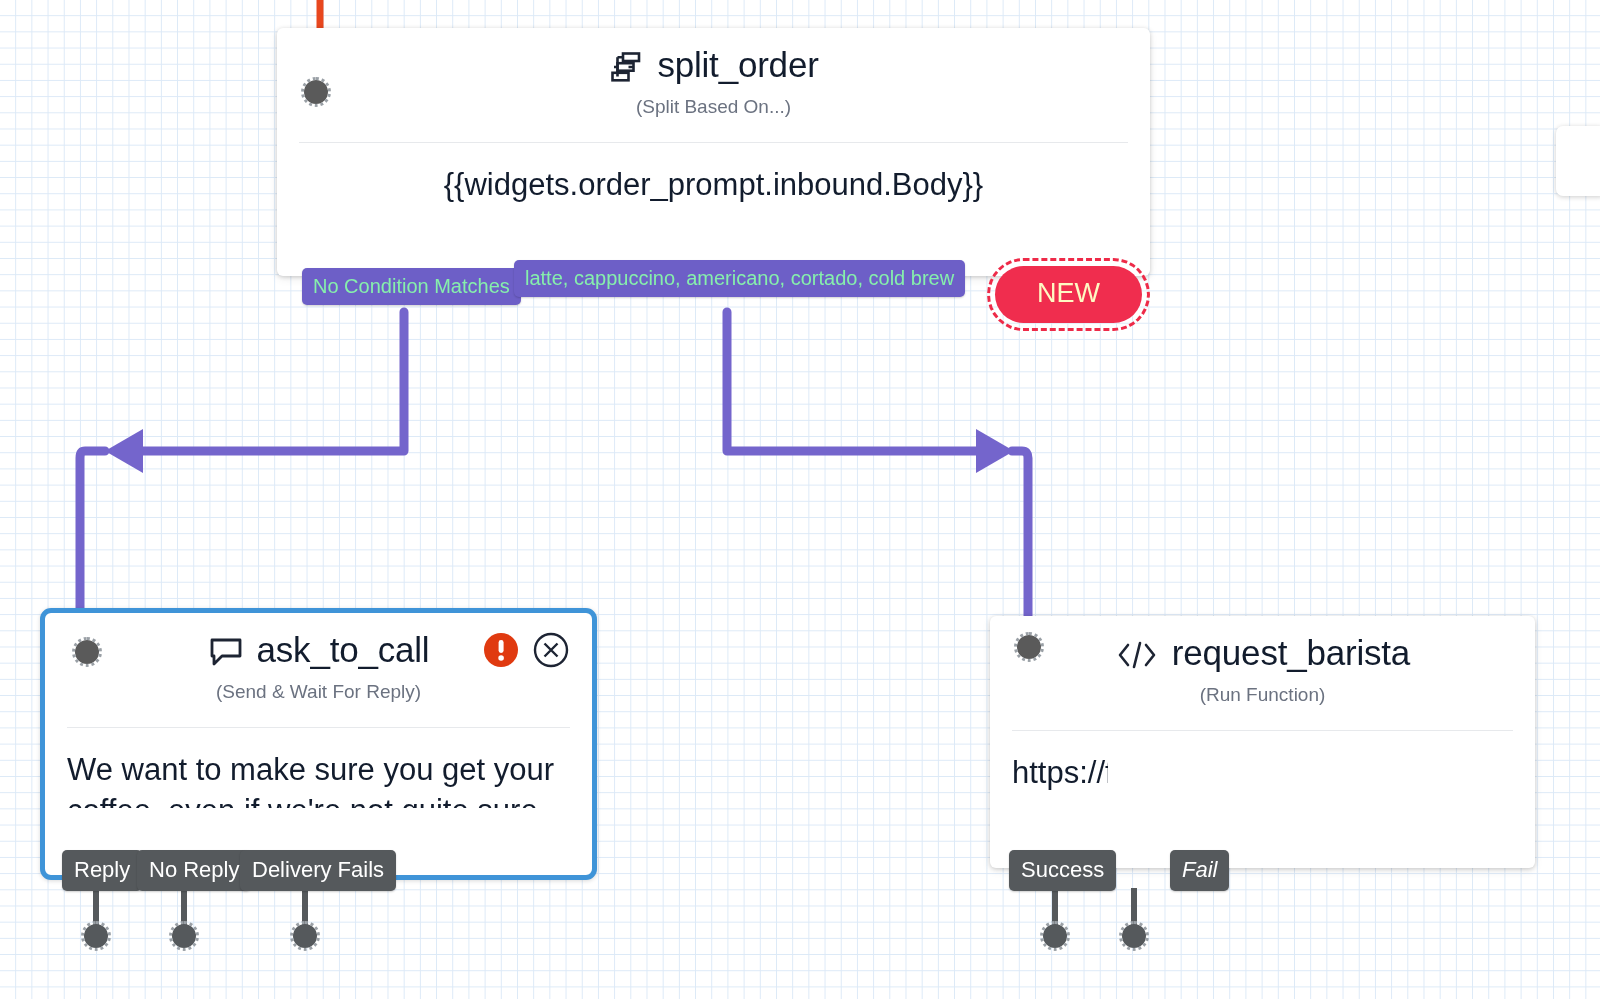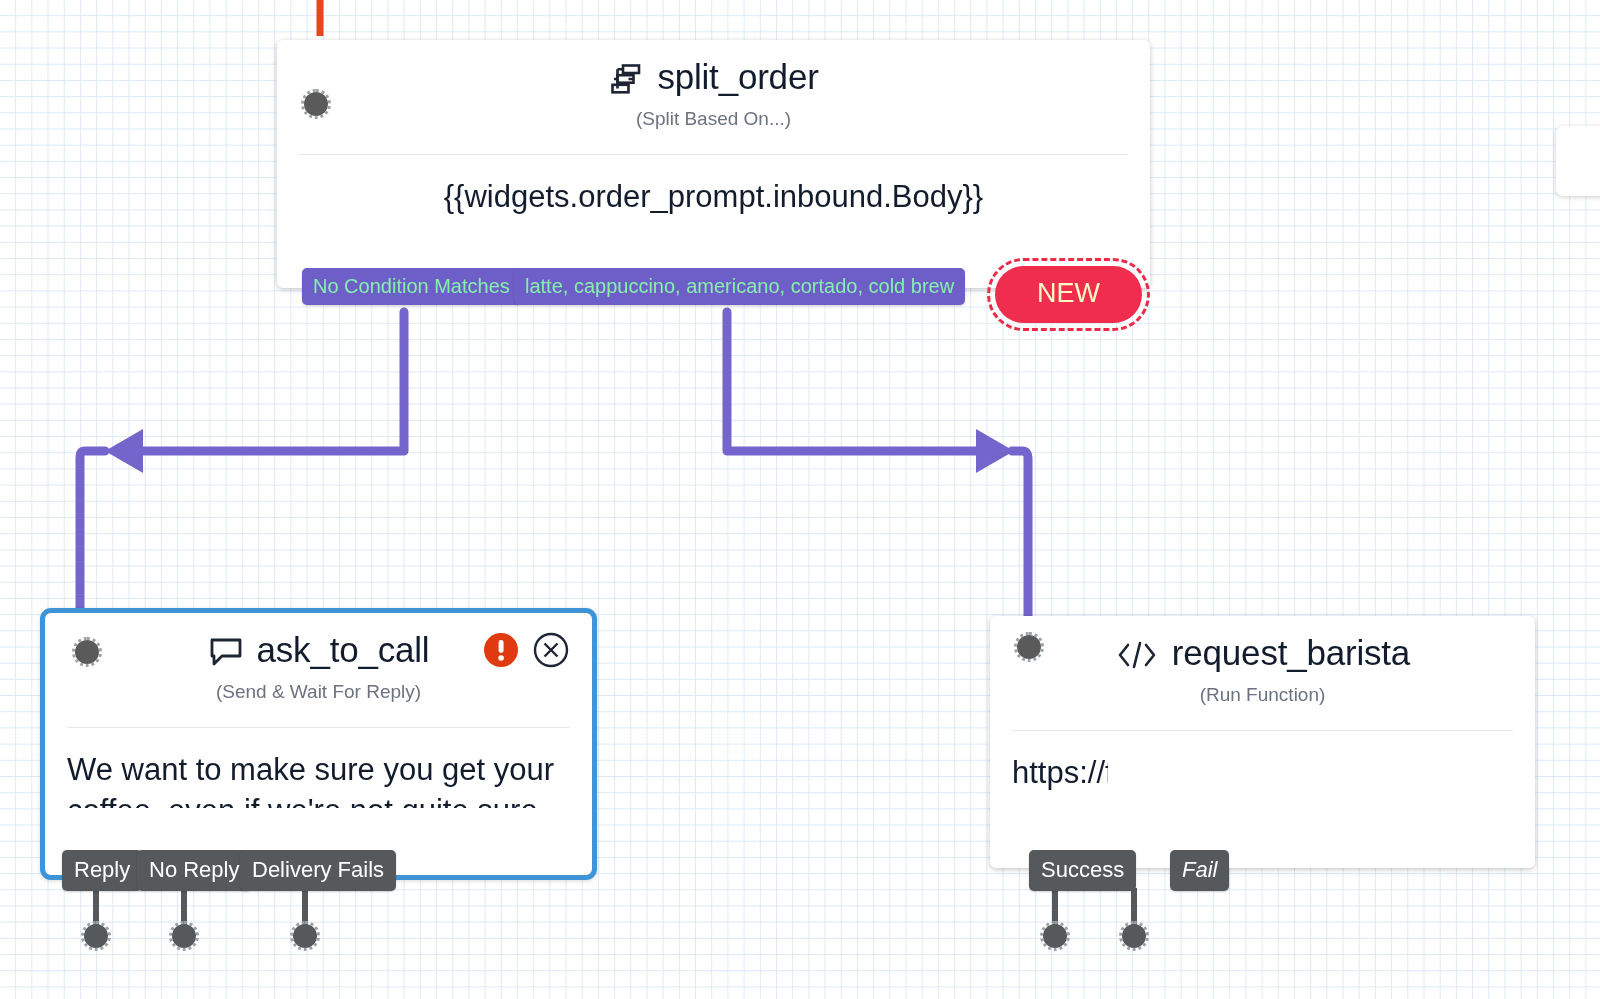--- a/index.html
+++ b/index.html
@@ -164,21 +164,21 @@
 
     <path d="M 404,312 L 404,451 L 140,451" fill="none" stroke="#7465cc" stroke-width="9" stroke-linecap="round" stroke-linejoin="round"></path>
     <path d="M 143,429 L 105,451 L 143,473 Z" fill="#7465cc"></path>
     <path d="M 105,451 L 85,451 Q 80,451 80,458 L 80,628" fill="none" stroke="#7465cc" stroke-width="9" stroke-linecap="round" stroke-linejoin="round"></path>
 
     <path d="M 727,312 L 727,451 L 978,451" fill="none" stroke="#7465cc" stroke-width="9" stroke-linecap="round" stroke-linejoin="round"></path>
     <path d="M 976,429 L 1014,451 L 976,473 Z" fill="#7465cc"></path>
     <path d="M 1012,451 L 1022,451 Q 1028,451 1028,458 L 1028,628" fill="none" stroke="#7465cc" stroke-width="9" stroke-linecap="round" stroke-linejoin="round"></path>
   </svg>
 
-  <div class="node" style="left:277px; top:40px; width:873px; height:248px;">
+  <div class="node" style="left:277px; top:28px; width:873px; height:248px;">
 
     <div class="in-dot" style="left:24px; top:49px;"></div>
 
     <div class="node-title-row">
       <span class="title-icon">
         <svg width="36" height="36" viewBox="0 0 36 36">
           <g fill="none" stroke="#1d2433" stroke-width="2.6">
             <rect x="15" y="4.5" width="16" height="7.5"></rect>
             <rect x="9.5" y="14.2" width="16" height="7.5"></rect>
             <rect x="4.5" y="23.8" width="16" height="7.5"></rect>
@@ -192,21 +192,21 @@
 
     <div class="node-subtitle">(Split Based On...)</div>
 
     <div class="node-divider"></div>
 
     <div class="node-body centered">{{widgets.order_prompt.inbound.Body}}</div>
   </div>
 
   <div class="pill" style="left:302px; top:268px;">No Condition Matches</div>
 
-  <div class="pill" style="left:514px; top:268px;">latte, cappuccino, americano, cortado, cold brew</div>
+  <div class="pill" style="left:514px; top:260px;">latte, cappuccino, americano, cortado, cold brew</div>
 
   <div class="new-wrap" style="left:987px; top:258px;">
     <button class="new-btn">NEW</button>
   </div>
 
   <div class="node selected" style="left:40px; top:608px; width:557px; height:272px;">
 
     <div class="in-dot" style="left:27px; top:24px;"></div>
 
     <div class="node-title-row">
@@ -271,21 +271,21 @@
     </div>
 
     <div class="node-subtitle">(Run Function)</div>
 
     <div class="node-divider"></div>
 
     <div class="node-body clipped" style="width:118px;">https://f</div>
   </div>
 
   <div class="ostem" style="left:1052px; top:888px; height:50px;"></div>
-  <div class="opill" style="left:1009px; top:850px;margin-left:20px;">Success</div>
+  <div class="opill" style="left:1009px; top:850px;">Success</div>
   <div class="odot" style="left:1040px; top:921px;"></div>
 
   <div class="ostem" style="left:1131px; top:888px; height:50px;"></div>
   <div class="opill" style="left:1170px; top:850px;font-style:italic;">Fail</div>
   <div class="odot" style="left:1119px; top:921px;"></div>
 
   <div class="edge-card" style="left:1556px; top:126px; width:50px; height:70px;"></div>
 
 </div>
 

